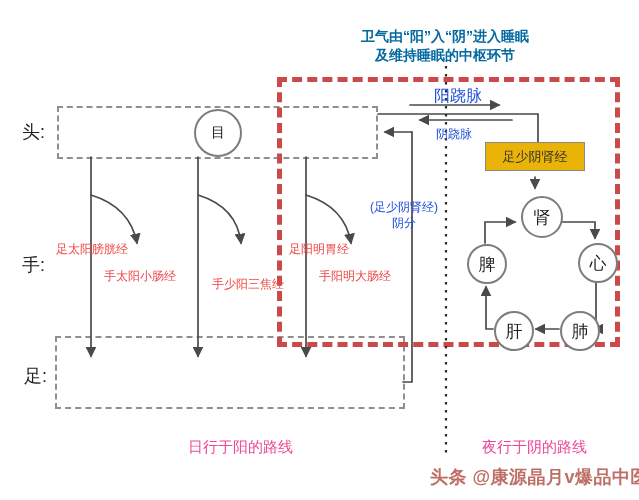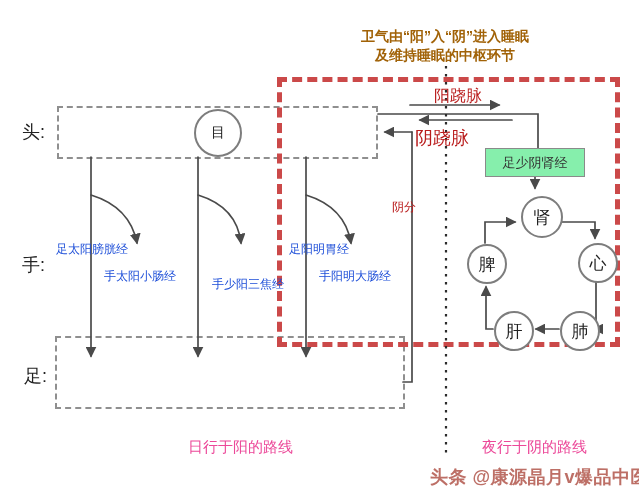--- a/index.html
+++ b/index.html
@@ -1,49 +1,49 @@
 <!DOCTYPE html>
 <html><head>
 <meta charset="utf-8">
 <style>
   html,body{margin:0;padding:0;background:#fff;}
   #stage{
     position:relative;width:639px;height:500px;background:#fff;overflow:hidden;
     font-family:"Liberation Sans",sans-serif;color:#2e2e2e;
   }
-  .lbl{position:absolute;white-space:nowrap;color:#b91c1c;}
+  .lbl{position:absolute;white-space:nowrap;color:#1d4ed8;}
   .ctr{text-align:center;}
   svg.wires{position:absolute;left:0;top:0;z-index:2;}
   
   .dash-box{position:absolute;border:2px dashed #8f8f8f;z-index:1;background:transparent;}
   .red-box{position:absolute;left:277px;top:77px;width:333px;height:260px;
            border:5px dashed #cb4949;z-index:1;background:transparent;}
   
   .circle{position:absolute;border:2px solid #7d7d7d;border-radius:50%;background:#fff;
           display:flex;align-items:center;justify-content:center;z-index:3;
           font-size:17px;color:#222;}
   #eye-circle{left:194px;top:109px;width:44px;height:44px;font-size:14px;}
   #organ-kidney{left:521px;top:196px;width:38px;height:38px;}
   #organ-heart{left:578px;top:243px;width:36px;height:36px;}
   #organ-spleen{left:467px;top:244px;width:36px;height:36px;}
   #organ-liver{left:494px;top:311px;width:36px;height:36px;}
   #organ-lung{left:560px;top:311px;width:36px;height:36px;}
   
-  .solid-box{position:absolute;left:485px;top:148px;width:98px;height:27px;
-             border:1.5px solid #8a8a8a;background:#86efac;z-index:3;
+  .solid-box{position:absolute;left:485px;top:142px;width:98px;height:27px;
+             border:1.5px solid #8a8a8a;background:#eab308;z-index:3;
              display:flex;align-items:center;justify-content:center;font-size:13px;color:#333;}
   
-  #title{left:330px;top:27px;width:230px;font-size:14px;line-height:19px;font-weight:600;z-index:4;color:#a16207;}
+  #title{left:330px;top:27px;width:230px;font-size:14px;line-height:19px;font-weight:600;z-index:4;color:#0369a1;}
   .row-label{font-size:18px;color:#222;z-index:4;}
   #row-head{left:22px;top:120px;}
   #row-hand{left:22px;top:253px;}
   #row-foot{left:24px;top:364px;}
-  .meridian{font-size:12px;z-index:4;color:#1d4ed8;}
+  .meridian{font-size:12px;z-index:4;color:#ef4444;}
   #qiao-yang{left:410px;top:86px;width:96px;font-size:16px;z-index:4;}
-  #qiao-yin{left:396px;top:126px;width:92px;font-size:18px;z-index:4;}
+  #qiao-yin{left:408px;top:126px;width:92px;font-size:12px;z-index:4;}
   #yin-note{left:350px;top:199px;width:108px;font-size:12px;line-height:16px;z-index:4;}
   .route{font-size:15px;z-index:4;color:#ec4899;}
   #route-day{left:168px;top:438px;width:145px;}
   #route-night{left:462px;top:438px;width:145px;}
   #watermark{left:430px;top:465px;font-size:18px;font-weight:700;z-index:4;
              color:#bd6f66;text-shadow:1px 1px 0 #ffffff;letter-spacing:.5px;}
 </style>
 </head>
 <body>
 
@@ -108,20 +108,21 @@
   <div class="lbl ctr meridian" style="left:265px;top:241px;width:84px;text-align:right;">足阳明胃经</div>
 
   <div class="lbl ctr meridian" style="left:95px;top:268px;width:90px;">手太阳小肠经</div>
   <div class="lbl ctr meridian" style="left:203px;top:276px;width:90px;text-align:center;">手少阳三焦经</div>
   <div class="lbl ctr meridian" style="left:310px;top:268px;width:90px;">手阳明大肠经</div>
 
   <div class="lbl ctr" id="qiao-yang">阳跷脉</div>
   <div class="lbl ctr" id="qiao-yin">阴跷脉</div>
 
   <div class="lbl ctr" id="yin-note">
+    <div>(足少阴肾经)</div>
     <div>阴分</div>
   </div>
   <div class="solid-box">
     <span>足少阴肾经</span>
   </div>
 
   <div class="circle" id="organ-kidney">
     <span>肾</span>
   </div>
   <div class="circle" id="organ-heart">

